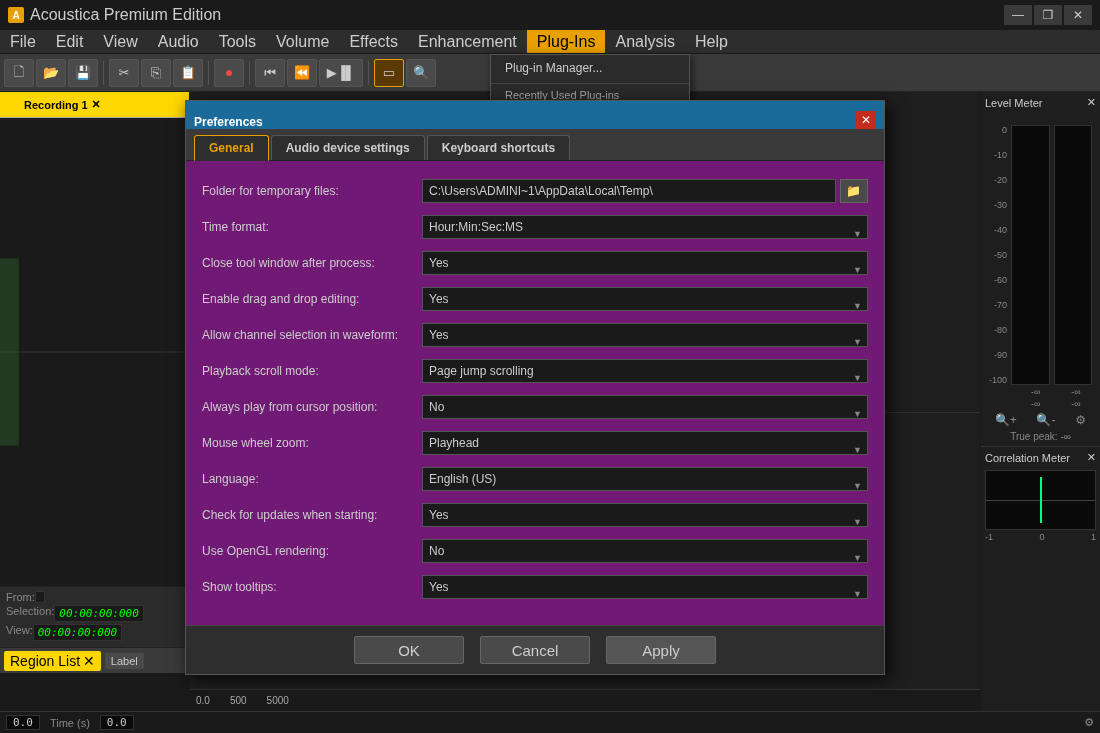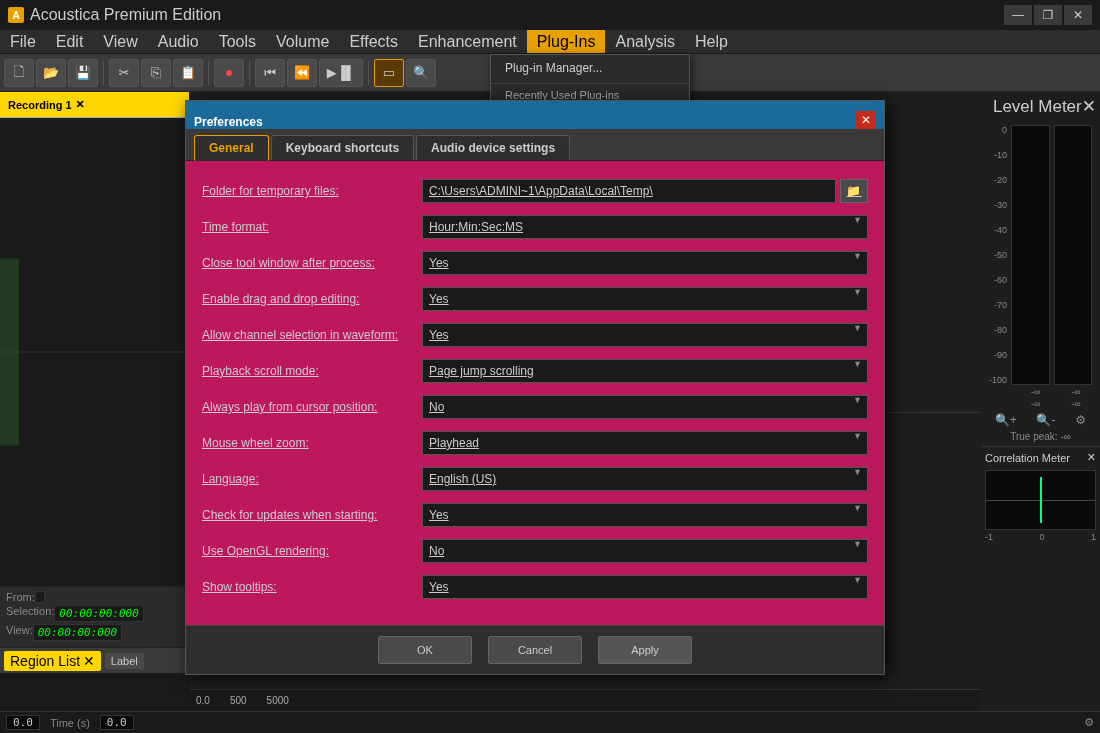--- a/index.html
+++ b/index.html
@@ -81,21 +81,21 @@
     #left-panel {
       width: 190px;
       background: #2b2b2b;
       border-right: 1px solid #1a1a1a;
       display: flex;
       flex-direction: column;
     }
     #recording-tab {
       background: #ffd700;
       color: #000;
-      padding: 2px 8px;
+      padding: 2px 24px;
       font-size: 11px;
       display: flex;
       align-items: center;
       gap: 4px;
       height: 26px;
       border-bottom: 1px solid #aaa;
     }
     #recording-tab span { font-weight: bold; }
     #recording-close { cursor: pointer; font-size: 11px; }
     #waveform-area {
@@ -151,25 +151,25 @@
       flex-direction: column;
     }
     #level-meter-panel {
       background: #1e1e1e;
       padding: 4px;
       border-bottom: 1px solid #333;
       flex: 0 0 340px;
     }
     #level-meter-header {
       display: flex;
-      justify-content: flex-end;
-      align-items: center;
-      margin-bottom: 8px;
-      color: #ccc;
-      font-size: 17px;
+      justify-content: space-between;
+      align-items: center;
+      margin-bottom: 16px;
+      color: #ccc;
+      font-size: 11px;
     }
     #meter-bars {
       display: flex;
       gap: 4px;
       height: 260px;
       align-items: flex-end;
       padding: 0 4px;
     }
     .meter-scale {
       display: flex;
@@ -330,22 +330,21 @@
     }
     .pref-tab.active {
       background: #2e2e2e;
       color: #e8a000;
       border-color: #e8a000;
       border-bottom: 1px solid #2e2e2e;
       margin-bottom: -1px;
     }
     #pref-content {
       padding: 16px;
-      background: #be185d;
-      text-decoration: underline;
+      background: #701a75;
     }
     .pref-row {
       display: flex;
       align-items: center;
       margin-bottom: 8px;
       min-height: 28px;
     }
     .pref-label {
       width: 220px;
       color: #ccc;
@@ -365,21 +364,21 @@
       height: 24px;
       padding: 0 6px;
       font-size: 12px;
       appearance: none;
       position: relative;
     }
     .pref-select-wrapper {
       flex: 1;
       position: relative;
       display: flex;
-      align-items: flex-start;
+      align-items: flex-end;
     }
     .pref-select-wrapper::after {
       content: '▼';
       position: absolute;
       right: 6px;
       color: #888;
       font-size: 9px;
       pointer-events: none;
     }
     .pref-input {
@@ -407,26 +406,26 @@
     }
     #pref-footer {
       background: #2e2e2e;
       border-top: 1px solid #444;
       padding: 10px 16px;
       display: flex;
       justify-content: center;
       gap: 16px;
     }
     .pref-btn {
-      width: 94px; height: 28px;
+      width: 110px; height: 28px;
       background: #4a4a4a;
       border: 1px solid #666;
       color: #ccc;
       cursor: pointer;
-      font-size: 11px;
+      font-size: 15px;
       border-radius: 2px;
     }
     .pref-btn.apply { background: #555; }
 
     
     #bottom-bar {
       position: absolute;
       bottom: 0; left: 0; right: 0;
       height: 22px;
       background: #1a1a1a;
@@ -623,22 +622,22 @@
   </div>
 </div>
 
 <div id="preferences-dialog">
   <div id="pref-titlebar">
     <span>Preferences</span>
     <button id="pref-close-btn">✕</button>
   </div>
   <div id="pref-tabs">
     <div class="pref-tab active">General</div>
+    <div class="pref-tab">Audio device settings</div>
     <div class="pref-tab">Keyboard shortcuts</div>
-    <div class="pref-tab">Audio device settings</div>
   </div>
   <div id="pref-content">
 
     <div class="pref-row">
       <div class="pref-label">Folder for temporary files:</div>
       <div class="pref-control">
         <div class="pref-folder-wrapper">
           <input class="pref-input" type="text" style="flex: 1 1 0%;" value="C:\Users\ADMINI~1\AppData\Local\Temp\">
           <button class="folder-browse-btn">📁</button>
         </div>

